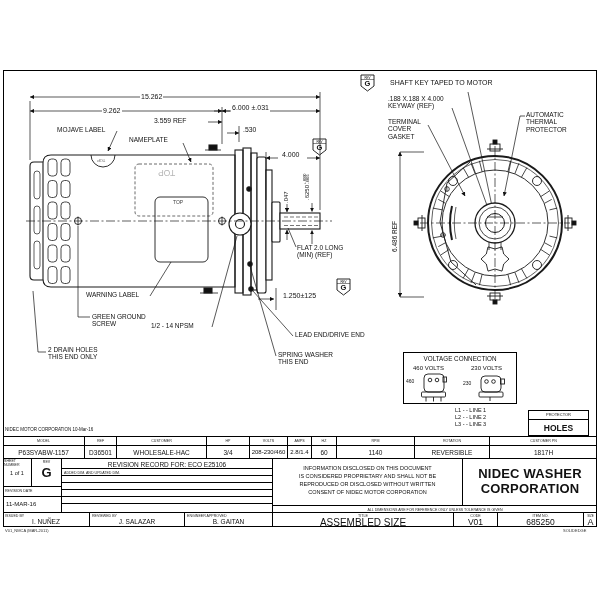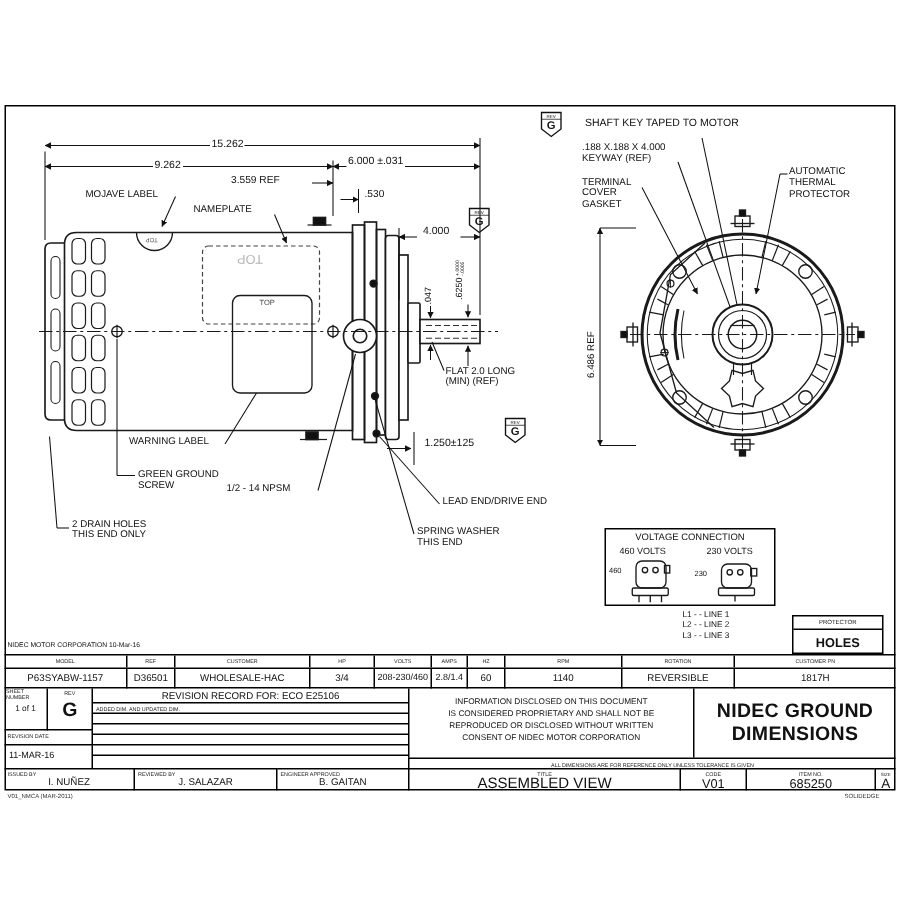--- a/index.html
+++ b/index.html
@@ -407,30 +407,30 @@
   <div class="cell ctr" style="left:272px;top:459px;width:190px;height:46px;border-left:1px solid #000;">
     <div style="font-size:5.5px;line-height:8px;padding-top:5px;">
       <div>INFORMATION DISCLOSED ON THIS DOCUMENT</div>
       <div>IS CONSIDERED PROPRIETARY AND SHALL NOT BE</div>
       <div>REPRODUCED OR DISCLOSED WITHOUT WRITTEN</div>
       <div>CONSENT OF NIDEC MOTOR CORPORATION</div>
     </div>
   </div>
   <div class="cell ctr" style="left:462px;top:459px;width:135px;height:46px;border-left:1px solid #000;">
     <div style="font-weight:bold;font-size:13px;line-height:15px;padding-top:7px;letter-spacing:0.2px;">
-      <div>NIDEC GROUND</div>
-      <div>DIMENSIONS</div>
+      <div>NIDEC WASHER</div>
+      <div>CORPORATION</div>
     </div>
   </div>
   <div class="cell ctr" style="left:272px;top:505px;width:325px;height:7px;border-top:1px solid #000;border-left:1px solid #000;">
     <div class="lab" style="padding-top:1.5px;">ALL DIMENSIONS ARE FOR REFERENCE ONLY UNLESS TOLERANCE IS GIVEN</div>
   </div>
   <div class="cell ctr" style="left:272px;top:512px;width:181px;height:15px;border-top:1px solid #000;border-left:1px solid #000;">
     <div class="lab" style="padding-top:0.5px;">TITLE</div>
-    <div style="font-size:10px;line-height:9px;">ASSEMBLED VIEW</div>
+    <div style="font-size:10px;line-height:9px;">ASSEMBLED SIZE</div>
   </div>
   <div class="cell ctr" style="left:453px;top:512px;width:44px;height:15px;border-top:1px solid #000;border-left:1px solid #000;">
     <div class="lab" style="padding-top:0.5px;">CODE</div>
     <div style="font-size:8.5px;line-height:9px;">V01</div>
   </div>
   <div class="cell ctr" style="left:497px;top:512px;width:86px;height:15px;border-top:1px solid #000;border-left:1px solid #000;">
     <div class="lab" style="padding-top:0.5px;">ITEM NO.</div>
     <div style="font-size:8.5px;line-height:9px;">685250</div>
   </div>
   <div class="cell ctr" style="left:583px;top:512px;width:14px;height:15px;border-top:1px solid #000;border-left:1px solid #000;">

